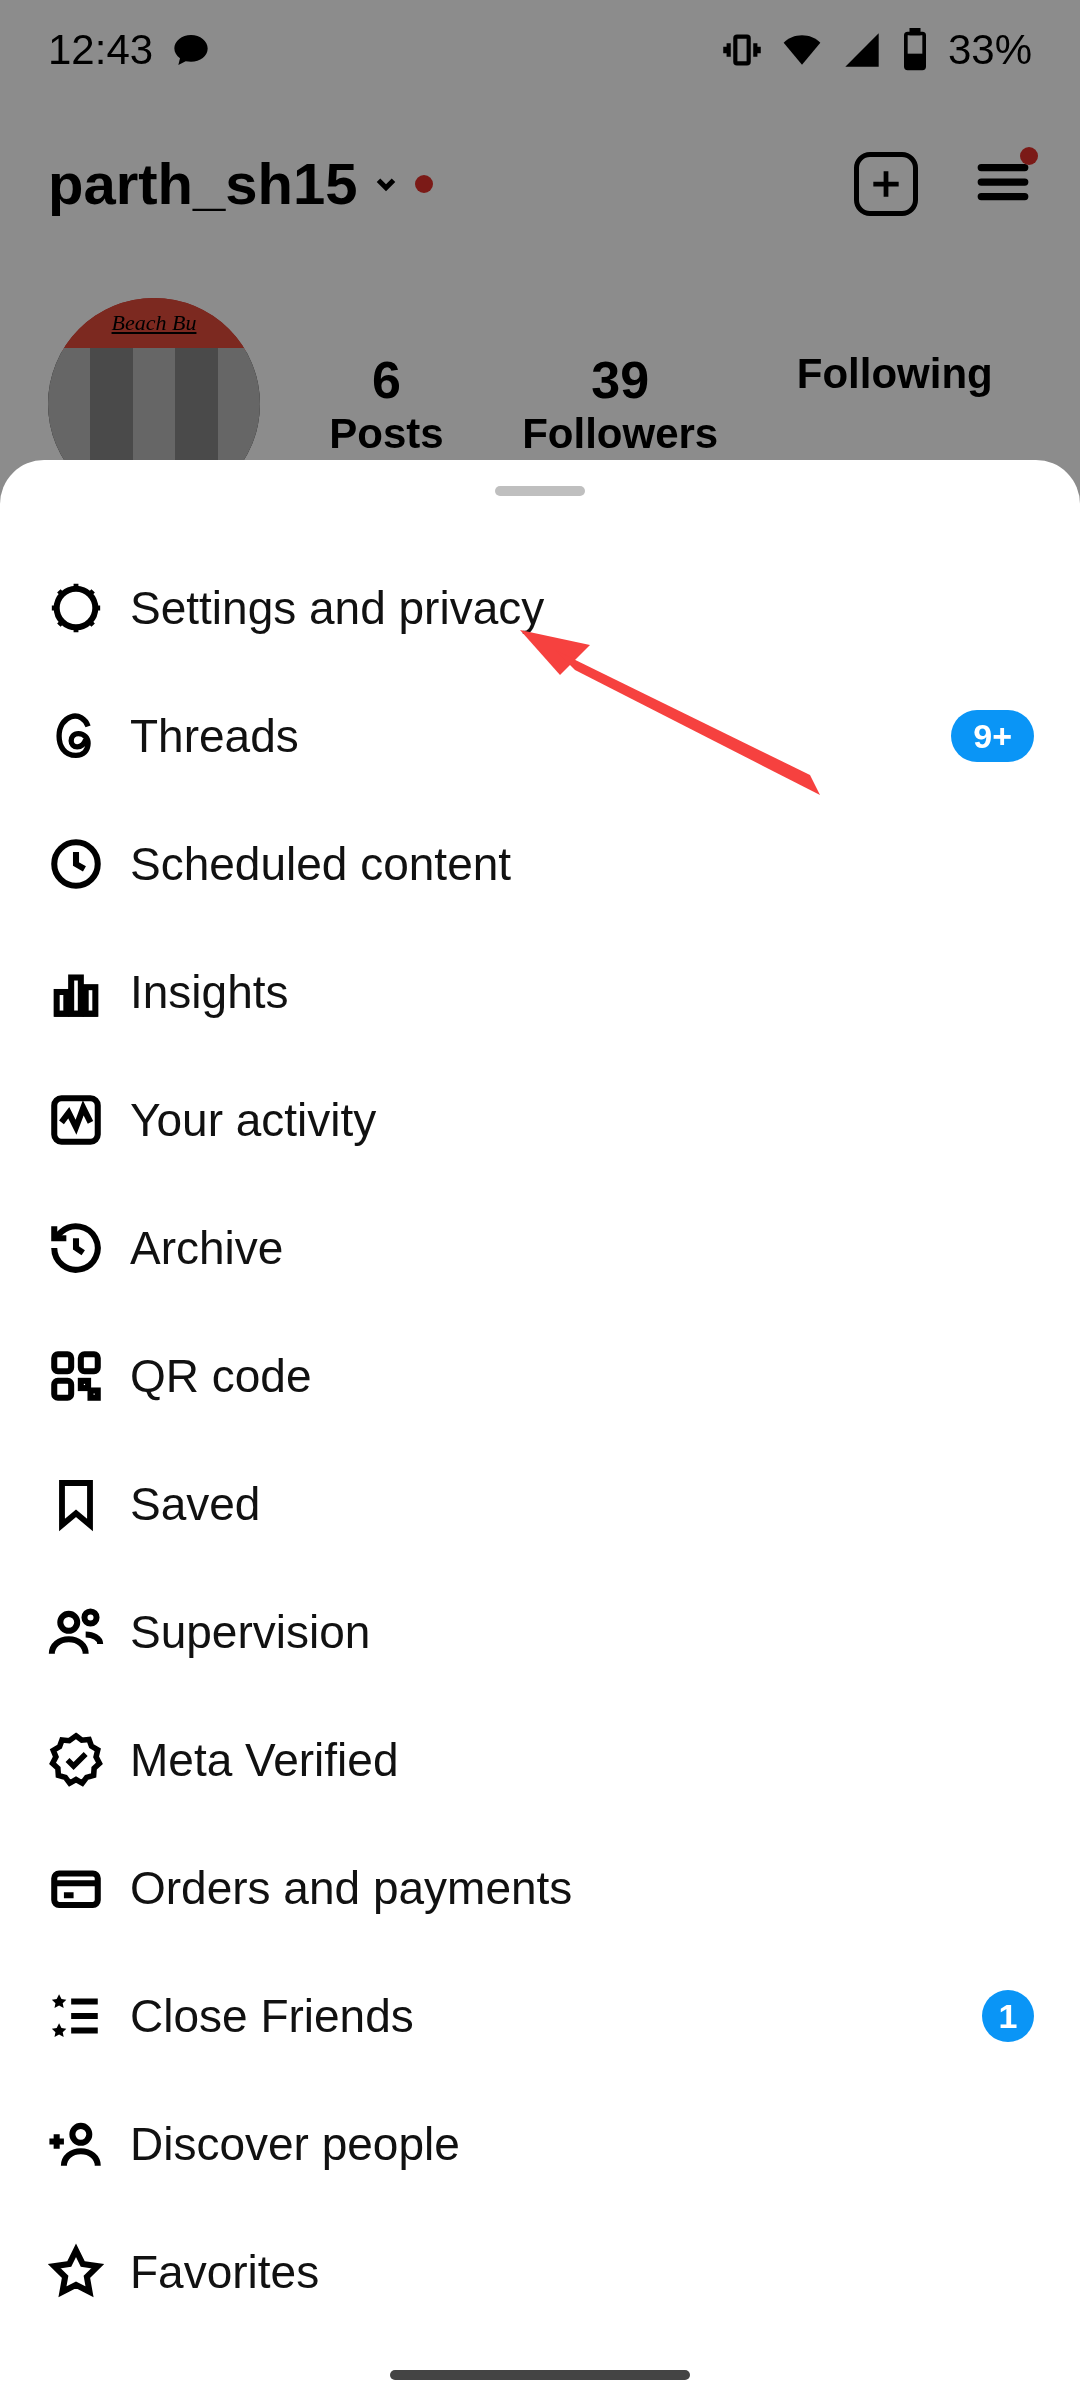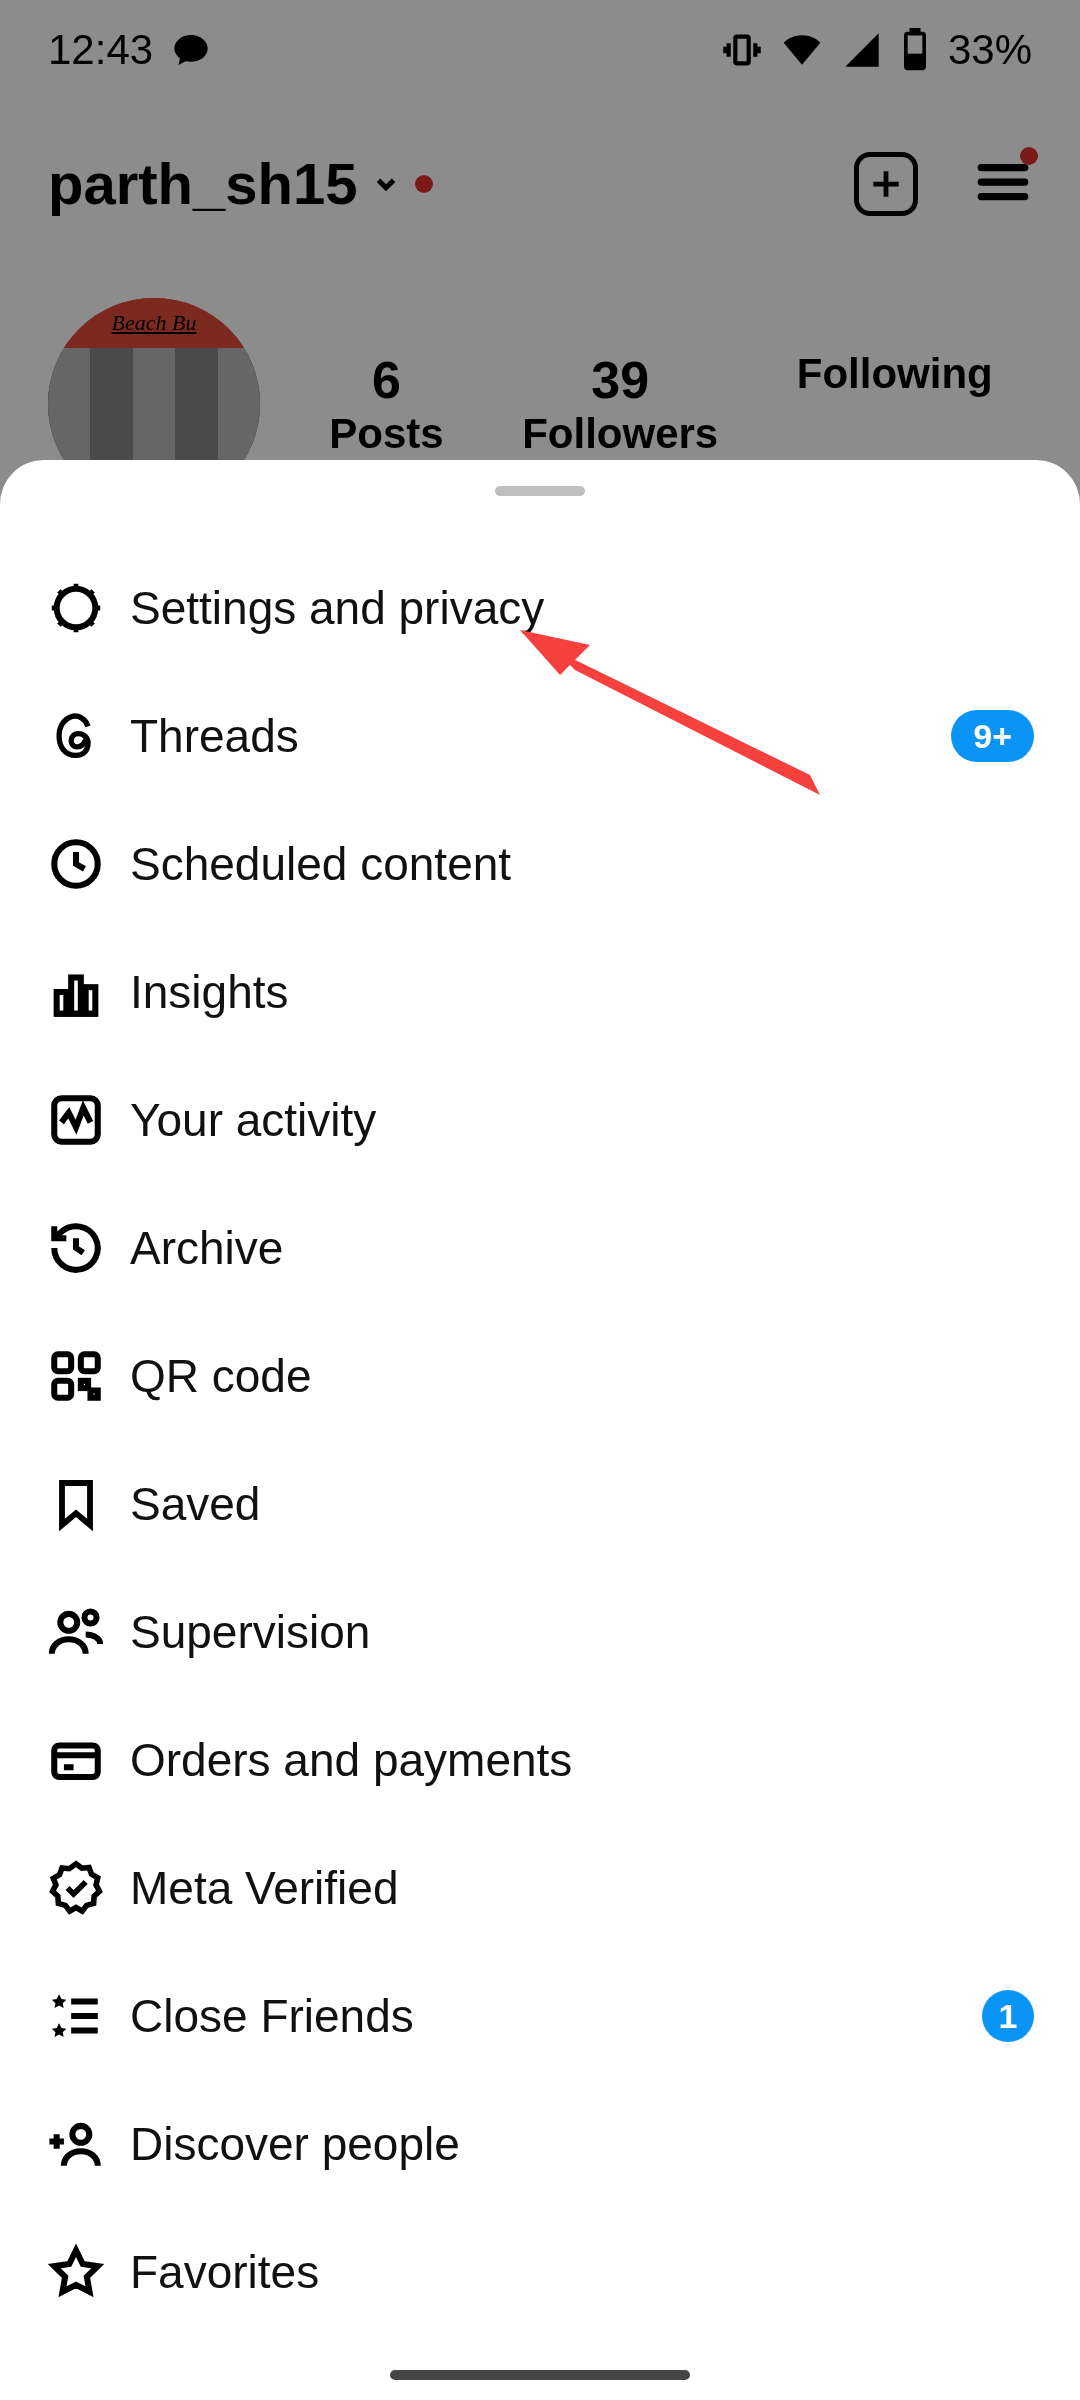--- a/index.html
+++ b/index.html
@@ -219,36 +219,36 @@
               <path d="M2 21c0-3.5 3-6 7-6s7 2.5 7 6"></path>
               <circle cx="18" cy="6" r="2.5"></circle>
               <path d="M16 13c3 0 6 1.5 6 4"></path>
             </svg>
         </span>
         <span class="label">Supervision</span>
       </div>
 
       <div class="item">
         <span class="icon">
-          <svg width="58" height="58" viewBox="0 0 24 24" fill="none" stroke="#000" stroke-width="2.5">
-              <rect x="3" y="6" width="18" height="13" rx="2"></rect>
-              <path d="M3 10h18M7 15h4"></path>
-            </svg>
-        </span>
-        <span class="label">Orders and payments</span>
-      </div>
-
-      <div class="item">
-        <span class="icon">
           <svg width="58" height="58" viewBox="0 0 24 24" fill="none" stroke="#000" stroke-width="2.3">
               <path d="M12 2l2.4 1.8 3-.3 1 2.8 2.6 1.5-.7 2.9 1.4 2.7-2.2 2-.2 3-2.9.8-1.8 2.4-2.6-1.5-2.6 1.5-1.8-2.4-2.9-.8-.2-3-2.2-2 1.4-2.7L2.6 8l2.6-1.5 1-2.8 3 .3L12 2z"></path>
               <path d="M8.5 12l2.5 2.5L16 9.5"></path>
             </svg>
         </span>
         <span class="label">Meta Verified</span>
+      </div>
+
+      <div class="item">
+        <span class="icon">
+          <svg width="58" height="58" viewBox="0 0 24 24" fill="none" stroke="#000" stroke-width="2.5">
+              <rect x="3" y="6" width="18" height="13" rx="2"></rect>
+              <path d="M3 10h18M7 15h4"></path>
+            </svg>
+        </span>
+        <span class="label">Orders and payments</span>
       </div>
 
       <div class="item">
         <span class="icon">
           <svg width="58" height="58" viewBox="0 0 24 24" fill="none" stroke="#000" stroke-width="2.5">
               <path d="M10 6h11M10 12h11M10 18h11"></path>
               <path fill="#000" stroke="none" d="M5 3l1 2 2 .3-1.5 1.4.4 2L5 7.7 3.1 8.7l.4-2L2 5.3 4 5l1-2zM5 15l1 2 2 .3-1.5 1.4.4 2L5 19.7l-1.9 1 .4-2L2 17.3l2-.3 1-2z"></path>
             </svg>
         </span>
         <span class="label">Close Friends</span>

